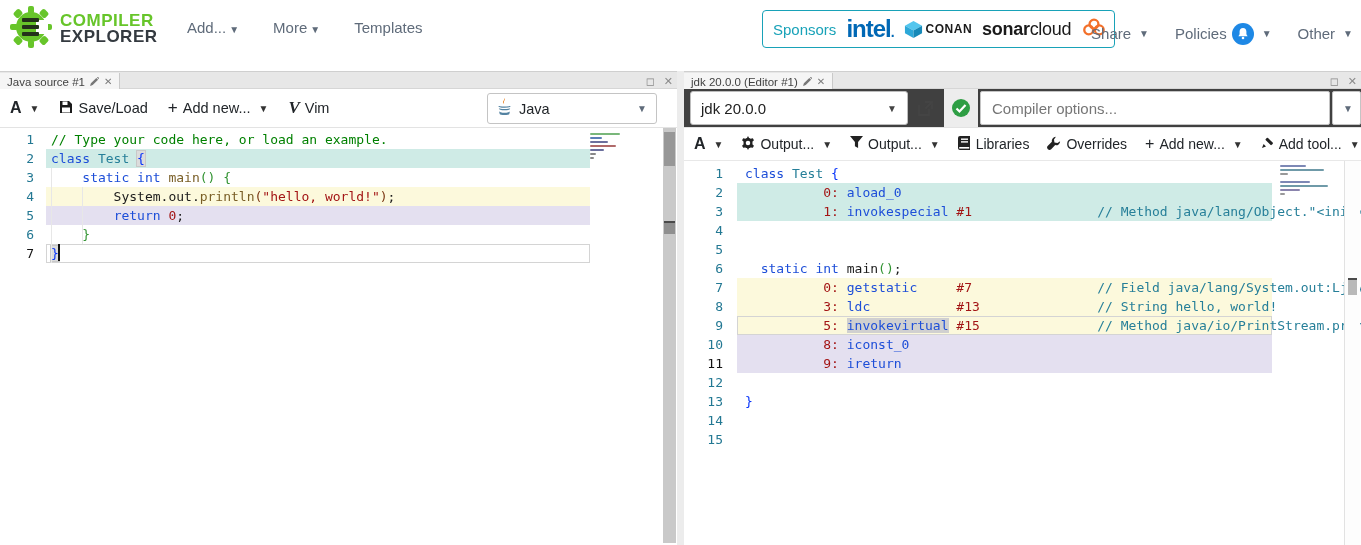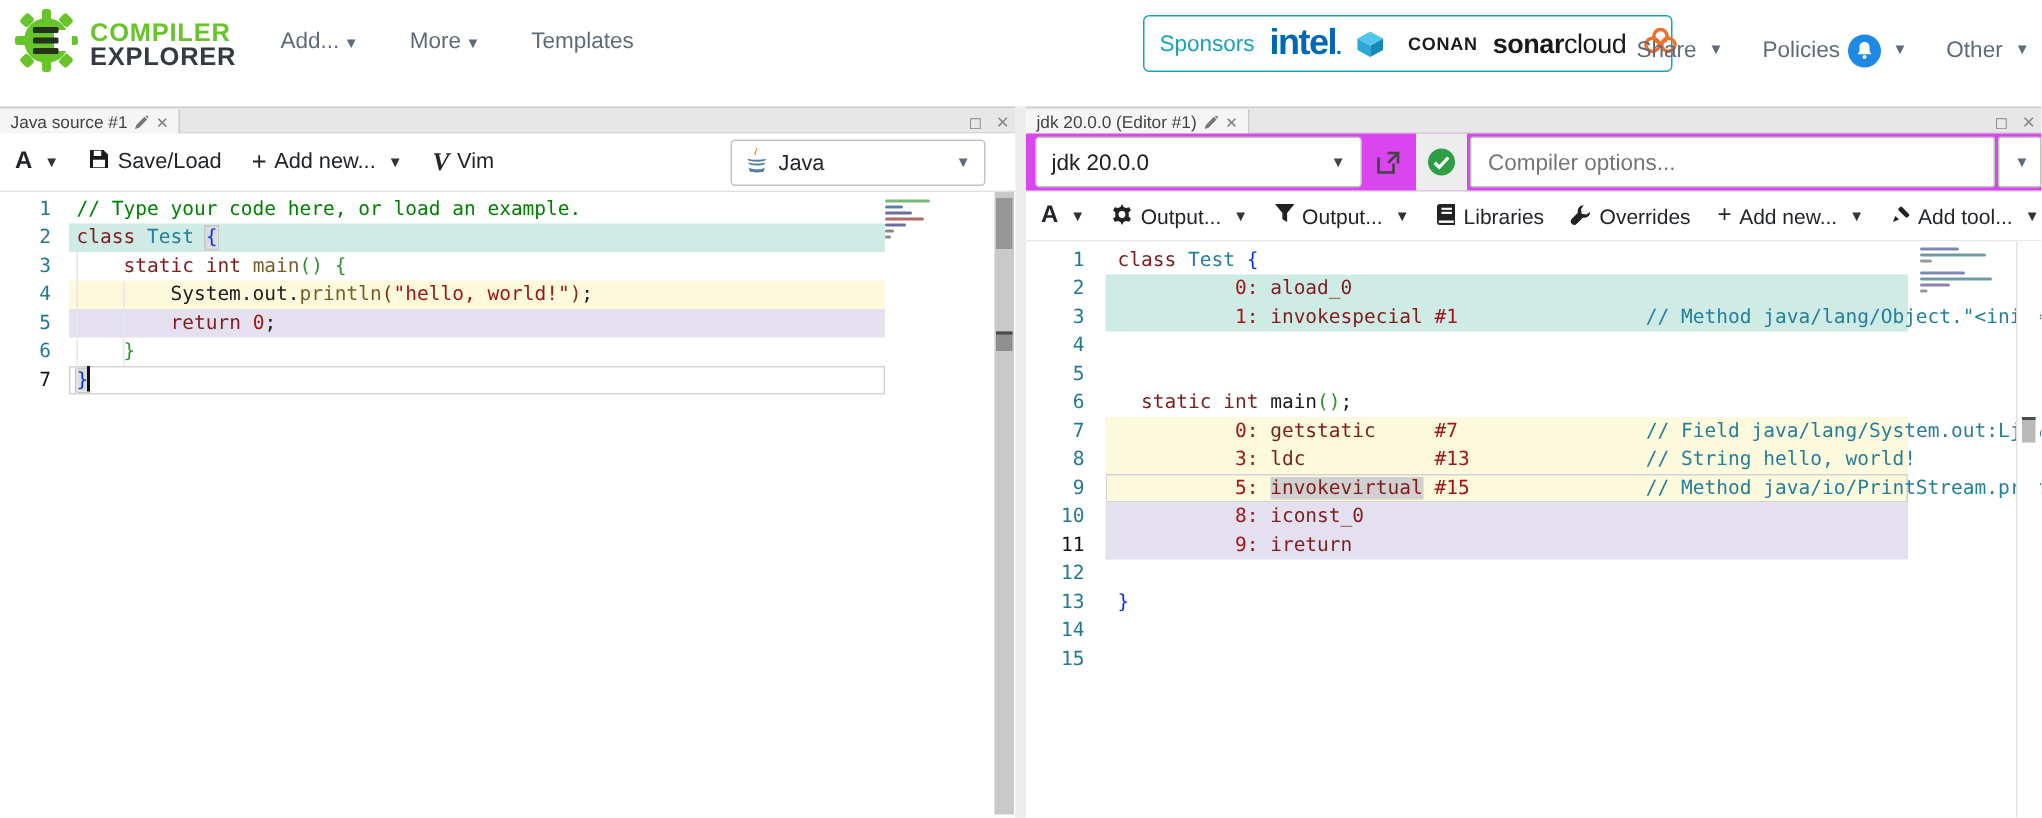--- a/index.html
+++ b/index.html
@@ -14,21 +14,21 @@
   .logo-line1 { color:#67c52a; }
   .logo-line2 { color:#343a40; }
   .topnav { position:absolute; top:0; height:55px; display:flex; align-items:center; font-size:15px; color:#5f6b7a; }
   .topnav .nav-item { margin-right:34px; cursor:pointer; white-space:nowrap; }
   .caret { font-size:10px; color:#5f6b7a; margin-left:3px; }
   .sponsors { position:absolute; left:762px; top:10px; width:353px; height:38px; border:1px solid #18a2b8;
               border-radius:4px; display:flex; align-items:center; padding:0 10px; gap:10px; background:#fff; }
   .sponsors-label { color:#18a2b8; font-size:15px; }
   .intel { color:#0068b5; font-size:24px; font-weight:bold; letter-spacing:-1px; line-height:1; }
   .intel .dot { font-size:14px; }
-  .conan { display:flex; align-items:center; gap:16px; }
+  .conan { display:flex; align-items:center; gap:3px; }
   .conan-text { font-size:12px; font-weight:bold; color:#1a1a1a; letter-spacing:.5px; }
   .sonar { font-size:18px; color:#1a1a1a; letter-spacing:-.3px; }
   .sonar b { font-weight:bold; }
   .right-nav { position:absolute; right:8px; top:0; height:67px; display:flex; align-items:center;
                font-size:15px; color:#5f6b7a; gap:26px; }
   .right-nav .nav-item { display:flex; align-items:center; gap:5px; cursor:pointer; white-space:nowrap; }
   .bell-badge { width:22px; height:22px; border-radius:50%; background:#1e88e5; display:flex;
                 align-items:center; justify-content:center; }
 
   
@@ -54,21 +54,21 @@
   .tbtn .caret { color:#333; }
   .font-a { font-weight:bold; font-size:16px; }
   .vim-v { font-family:"Liberation Serif", serif; font-weight:bold; font-style:italic; font-size:17px; }
 
   .lang-select { position:absolute; right:20px; top:4px; width:170px; height:31px; border:1px solid #c4c4c4;
                  border-radius:3px; background:#fff; display:flex; align-items:center; padding:0 9px; gap:7px;
                  font-size:14.5px; color:#212529; cursor:pointer; }
   .lang-select .caret { margin-left:auto; }
 
   
-  .compiler-row { position:absolute; left:0; top:18px; width:100%; height:39px; background:#d946ef;
+  .compiler-row { position:absolute; left:0; top:18px; width:100%; height:39px; background:#404040;
                   border-bottom:1px solid #e3e3e3; display:flex; align-items:stretch; }
   .compiler-select { width:218px; margin:2px 0 2px 6px; border:1px solid #bdbdbd; border-radius:3px;
                      display:flex; align-items:center; padding:0 10px; font-size:15px; color:#212121;
                      cursor:pointer; background:#fff; }
   .compiler-select .caret { margin-left:auto; color:#444; }
   .ext-link { width:34px; display:flex; align-items:center; justify-content:center; cursor:pointer; }
   .status-ok { width:34px; background:#ededed; display:flex; align-items:center; justify-content:center; margin:0 2px; }
   .options-input { flex:1; border:1px solid #c4c4c4; margin:2px 0; border-radius:2px; display:flex;
                    align-items:center; padding:0 11px; font-size:15px; color:#767676; background:#fff; cursor:text; }
   .options-caret { width:29px; margin:2px 0 2px 2px; border:1px solid #c4c4c4; border-radius:2px; display:flex;
@@ -88,21 +88,21 @@
   .gutter .ln.cur { color:#131313; }
   .code-area { position:absolute; top:0; cursor:text; }
   .editor.src .code-area { left:46px; width:544px; padding-top:2px; }
   .editor.asm .code-area { left:53px; width:535px; padding-top:3px; }
   .cl { white-space:pre; height:19px; position:relative; padding-left:5px; }
   .editor.asm .cl { padding-left:8px; }
   .cl.hl-teal   { background:#cfebe6; }
   .cl.hl-yellow { background:#fcf9dc; }
   .cl.hl-purple { background:#e4e0f0; }
   .cl.cur { box-shadow:inset 0 0 0 1px #d4d4d4; }
-  .s-kw  { color:#7f1d1d; }
+  .s-kw  { color:#1d4ed8; }
   .s-ty  { color:#267f99; }
   .s-fn  { color:#795e26; }
   .s-num { color:#a31515; }
   .s-str { color:#a31515; }
   .s-cmt { color:#008000; }
   .s-acmt{ color:#267f99; }
   .s-b0  { color:#0431fa; }
   .s-b1  { color:#319331; }
   .s-b2  { color:#7b3814; }
   .s-plain { color:#1b1b1b; }

